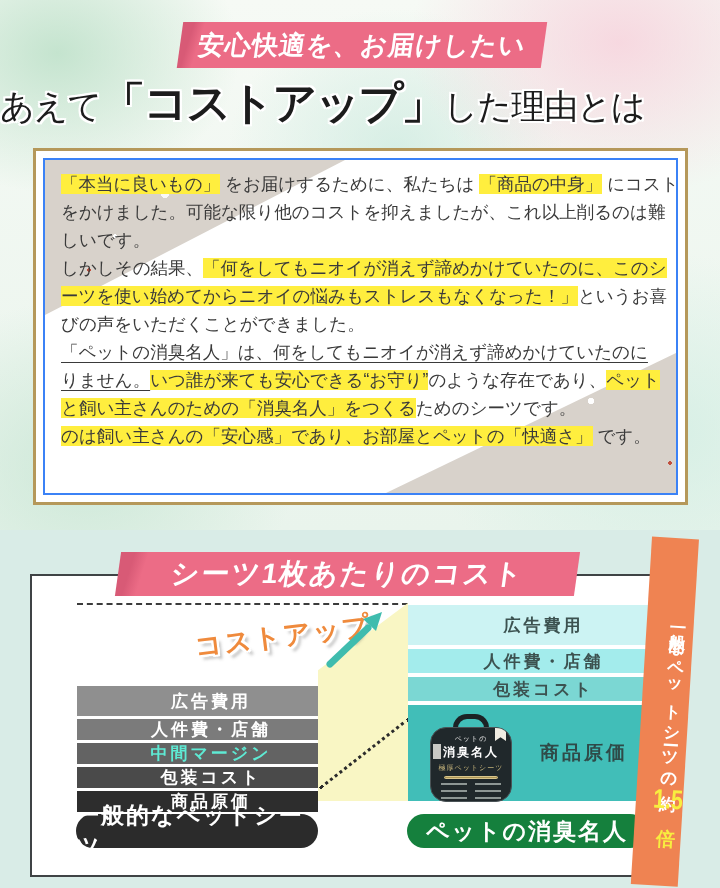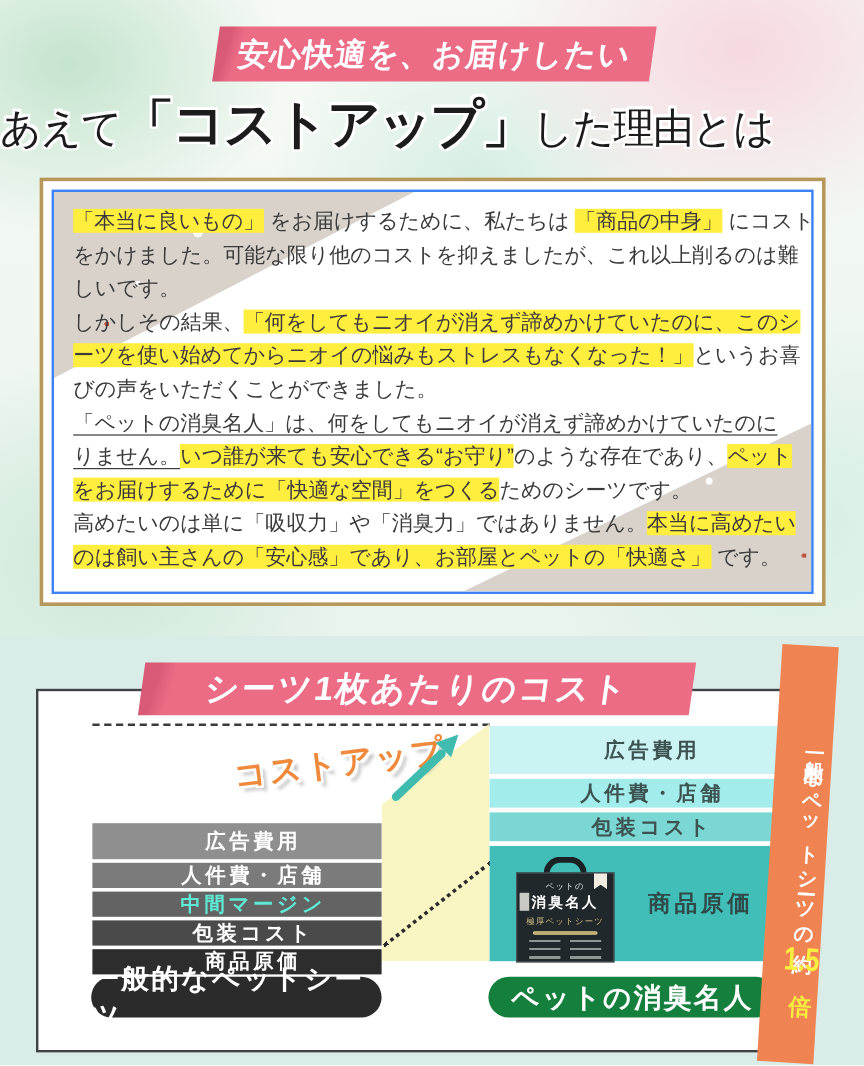--- a/index.html
+++ b/index.html
@@ -82,21 +82,21 @@
     display:flex; align-items:center; justify-content:center;
     color:#fff; font-size:23px; font-weight:bold; letter-spacing:2px; z-index:2; }
   .pill-left  { left:44px;  width:242px; }
   .pill-right { left:375px; width:240px; }
 
   
   .package { position:absolute; left:398px; top:138px; width:82px; height:88px; z-index:2; }
   .pk-handle { position:absolute; top:0; left:23px; width:36px; height:20px;
     border:5px solid #1b2225; border-bottom:none; border-radius:14px 14px 0 0; }
   .pk-body { position:absolute; top:13px; left:0; width:82px; height:75px;
-    background:#20282b; border:1px solid #4a5356; border-radius:0;
+    background:#20282b; border:1px solid #4a5356; border-radius:16px;
     display:flex; flex-direction:column; align-items:center; color:#fff; overflow:hidden; }
   .pk-badge { position:absolute; right:5px; top:-4px; width:11px; height:17px; background:#f0ece2;
     clip-path:polygon(0 0,100% 0,100% 100%,50% 78%,0 100%); }
   .pk-sidebox { position:absolute; left:2px; top:16px; width:8px; height:15px; background:#e8e5df; opacity:.85; }
   .pk-top { font-size:7px; margin-top:6px; letter-spacing:1px; color:#e8e8e8; }
   .pk-name { font-size:12px; font-weight:bold; letter-spacing:2px; }
   .pk-sub { font-size:7px; color:#cbb97e; margin-top:2px; letter-spacing:1px; }
   .pk-pill { width:54px; height:7px; margin-top:3px; background:#ac9555;
     border:1px solid #d8c58b; border-radius:4px; }
   .pk-rows { display:flex; gap:8px; margin-top:4px; }
@@ -131,22 +131,21 @@
         <div class="corner corner-br"></div>
         <div class="reason-text">
             <div class="rline"><span class="hl">「本当に良いもの」</span><span> をお届けするために、私たちは </span><span class="hl">「商品の中身」</span><span> にコスト</span></div>
             <div class="rline"><span>をかけました。可能な限り他のコストを抑えましたが、これ以上削るのは難</span></div>
             <div class="rline"><span>しいです。</span></div>
             <div class="rline"><span>しかしその結果、</span><span class="hl">「何をしてもニオイが消えず諦めかけていたのに、このシ</span></div>
             <div class="rline"><span class="hl">ーツを使い始めてからニオイの悩みもストレスもなくなった！」</span><span>というお喜</span></div>
             <div class="rline"><span>びの声をいただくことができました。</span></div>
             <div class="rline"><span class="ul">「ペットの消臭名人」は、何をしてもニオイが消えず諦めかけていたのに</span></div>
             <div class="rline"><span class="ul">りません。</span><span class="hl">いつ誰が来ても安心できる“お守り”</span><span>のような存在であり、</span><span class="hl">ペット</span></div>
-            <div class="rline"><span class="hl">をお届けするために「快適な空間」をつくる</span><span>ためのシーツです。</span></div>
-            <div class="rline"><span>高めたいのは単に「吸収力」や「消臭力」ではありません。</span><span class="hl">本当に高めたい</span></div>
+            <div class="rline"><span class="hl">と飼い主さんのための「消臭名人」をつくる</span><span>ためのシーツです。</span></div>
             <div class="rline"><span class="hl">のは飼い主さんの「安心感」であり、お部屋とペットの「快適さ」</span><span> です。</span></div>
           </div>
       </div>
     </div>
   </div>
 
   <div class="bottom-section">
 
     <div class="chart-panel">
       <div class="dashed-line"></div>

